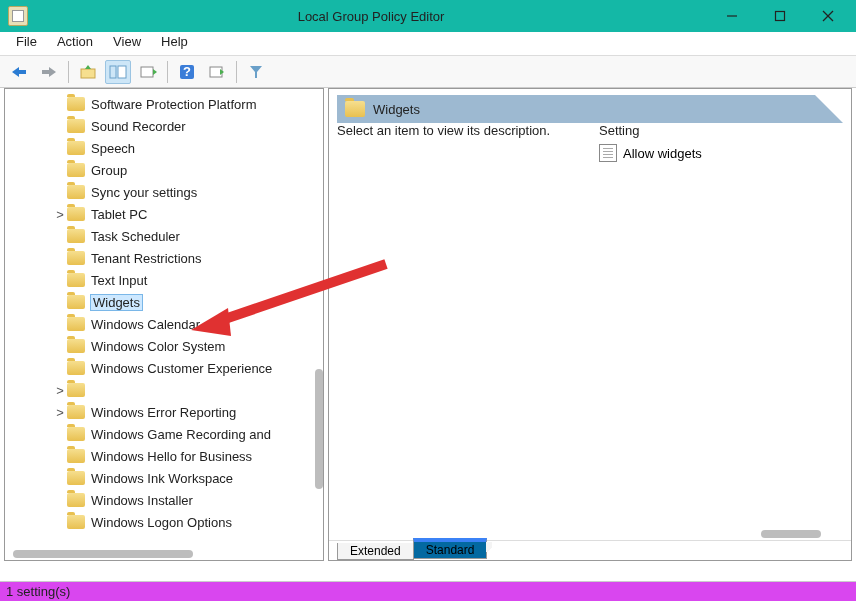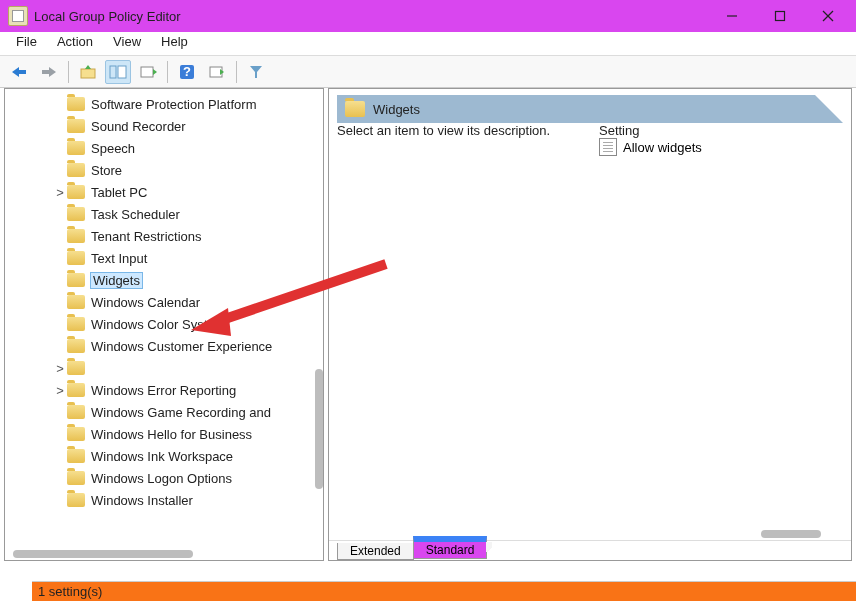--- a/index.html
+++ b/index.html
@@ -1,20 +1,20 @@
 <!DOCTYPE html>
 <html><head>
 <meta charset="utf-8">
 <style>
   * { box-sizing: border-box; font-family: "Segoe UI", Tahoma, sans-serif; font-size: 13px; }
   html, body { margin:0; padding:0; }
   body { width:856px; height:601px; background:#fff; position:relative; }
 
   
-  .titlebar { height:32px; display:flex; align-items:center; padding:0 4px; background:#d946ef; }
+  .titlebar { height:32px; display:flex; align-items:center; padding:0 4px; background:#14b8a6;text-align:center; }
   .titlebar .app-icon { width:20px; height:20px; margin:0 6px 0 4px; background:#e8e0b8; border:1px solid #b8a860; border-radius:2px; position:relative; }
   .titlebar .app-icon::after { content:""; position:absolute; inset:3px; border:1px solid #999; background:#fff; }
   .titlebar .title { flex:1; font-size:13px; color:#222; }
   .win-controls { display:flex; }
   .win-btn { width:48px; height:30px; display:flex; align-items:center; justify-content:center; color:#222; }
   .win-btn svg { width:12px; height:12px; stroke:#222; stroke-width:1.2; fill:none; }
 
   
   .menubar { height:24px; display:flex; gap:0; padding:0 6px; border-bottom:1px solid #dcdcdc; }
   .menubar span { padding:2px 10px; color:#222; }
@@ -45,34 +45,34 @@
   .divider { width:4px; }
 
   .right-panel { flex:1; border:1px solid #999; background:#fff; display:flex; flex-direction:column; position:relative; }
   .rp-header { margin:6px 8px 0 8px; height:28px; background:#9db9d1; display:flex; align-items:center; padding:0 8px; color:#222; position:relative; }
   .rp-header .notch { position:absolute; right:0; top:0; width:0; height:0; border-top:28px solid #fff; border-left:28px solid transparent; }
   .rp-header .folder { width:20px; height:16px; margin-right:8px; background:linear-gradient(#f6df8f,#e8c050); border-radius:2px; position:relative; }
   .rp-header .folder::before { content:""; position:absolute; top:-3px; left:0; width:9px; height:3px; background:#e8c050; border-radius:2px 2px 0 0; }
   .rp-body { flex:1; display:flex; padding:0 8px 0 8px; gap:12px; }
   .rp-desc { width:250px; color:#222; }
   .rp-list { flex:1; }
-  .rp-list .col { color:#222; }
+  .rp-list .col { color:#222; margin-bottom:6px; }
   .rp-list .setting { display:flex; align-items:center; gap:6px; }
   .rp-list .setting .doc { width:18px; height:18px; background:#fff; border:1px solid #888; position:relative; }
   .rp-list .setting .doc::after { content:""; position:absolute; top:3px; left:3px; right:3px; bottom:3px; background:repeating-linear-gradient(#aaa,#aaa 1px,transparent 1px,transparent 3px); }
 
   .rp-h-sb { position:absolute; right:30px; bottom:22px; height:8px; width:60px; background:#bdbdbd; border-radius:4px; }
 
   .tabstrip { height:20px; display:flex; align-items:flex-end; padding-left:8px; gap:0; border-top:1px solid #ddd;text-align:center; }
   .tab { padding:1px 12px; border:1px solid #999; border-top:none; background:#f4f4f4; font-size:12px; position:relative; margin-right:-1px; }
-  .tab.active { background:#d946ef; border-top:6px solid #3b82f6; top:-1px; }
+  .tab.active { background:#0369a1; border-top:4px solid #3b82f6; top:-1px; }
   .tab::after { content:""; position:absolute; right:-6px; top:0; bottom:0; width:6px; background:linear-gradient(135deg,#f4f4f4 50%, transparent 50%); }
 
   
-  .status { position:absolute; left:0; right:0; bottom:0; height:20px; border-top:1px solid #ccc; padding:2px 6px; color:#222; background:#f97316;margin-left:32px; }
+  .status { position:absolute; left:0; right:0; bottom:0; height:20px; border-top:1px solid #ccc; padding:2px 6px; color:#222; background:#d946ef; }
 
   
   .arrow { position:absolute; left:186px; top:258px; pointer-events:none; }
   .arrow svg { width:220px; height:90px; }
 </style>
 </head>
 <body>
 
 <div class="titlebar">
   <div class="app-icon"></div>
@@ -172,21 +172,26 @@
             <span class="label">Sound Recorder</span>
           </div>
           <div class="node">
             <span class="exp"></span>
             <span class="folder"></span>
             <span class="label">Speech</span>
           </div>
           <div class="node">
             <span class="exp"></span>
             <span class="folder"></span>
-            <span class="label">Store</span>
+            <span class="label">Group</span>
+          </div>
+          <div class="node">
+            <span class="exp"></span>
+            <span class="folder"></span>
+            <span class="label">Sync your settings</span>
           </div>
           <div class="node">
             <span class="exp">&gt;</span>
             <span class="folder"></span>
             <span class="label">Tablet PC</span>
           </div>
           <div class="node">
             <span class="exp"></span>
             <span class="folder"></span>
             <span class="label">Task Scheduler</span>
@@ -241,26 +246,26 @@
             <span class="label">Windows Hello for Business</span>
           </div>
           <div class="node">
             <span class="exp"></span>
             <span class="folder"></span>
             <span class="label">Windows Ink Workspace</span>
           </div>
           <div class="node">
             <span class="exp"></span>
             <span class="folder"></span>
+            <span class="label">Windows Installer</span>
+          </div>
+          <div class="node">
+            <span class="exp"></span>
+            <span class="folder"></span>
             <span class="label">Windows Logon Options</span>
-          </div>
-          <div class="node">
-            <span class="exp"></span>
-            <span class="folder"></span>
-            <span class="label">Windows Installer</span>
           </div>
         </div>
     </div>
     <div class="v-sb"></div>
     <div class="h-sb"></div>
   </div>
   <div class="divider"></div>
   <div class="right-panel">
     <div class="rp-header">
       <div class="folder"></div>

